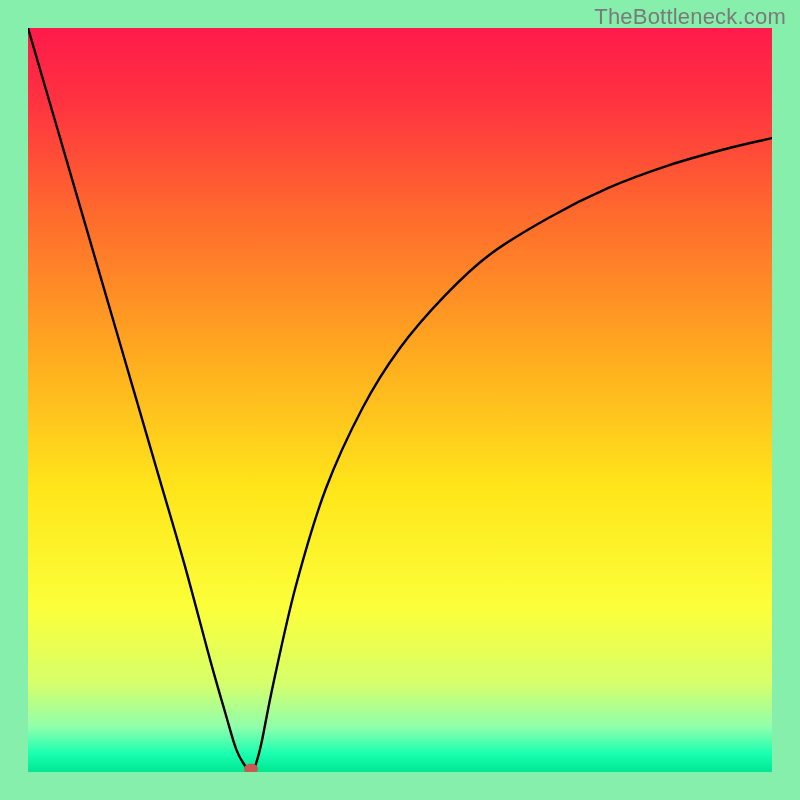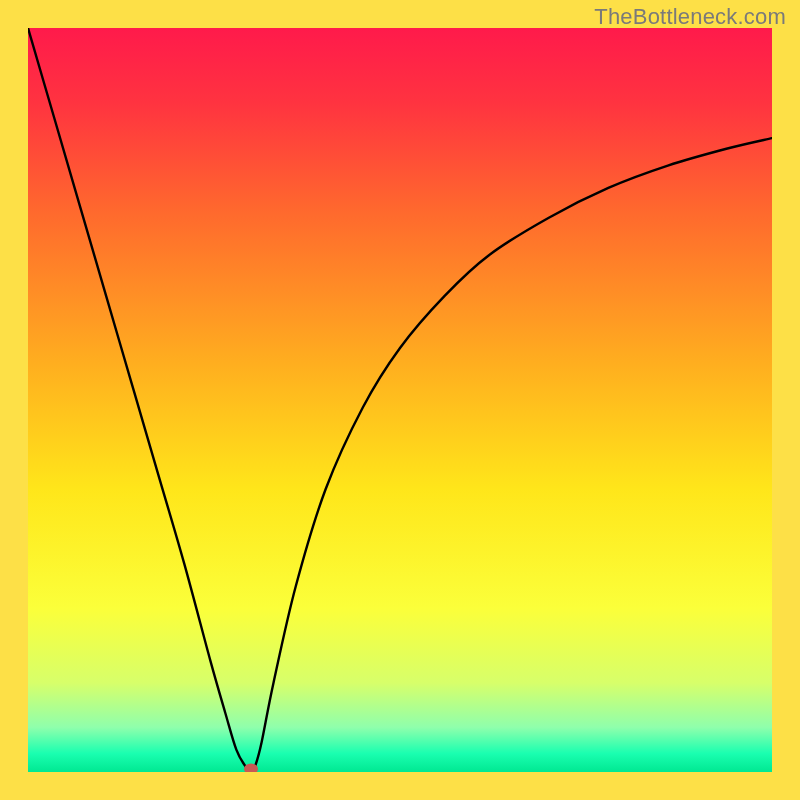--- a/index.html
+++ b/index.html
@@ -10,21 +10,21 @@
     background: #000;
     overflow: hidden;
     font-family: Arial, Helvetica, sans-serif;
   }
   .frame {
     position: absolute;
     top: 0;
     left: 0;
     width: 800px;
     height: 800px;
-    background: #fde047;
+    background: #86efac;
   }
   .plot-area {
     position: absolute;
     top: 28px;
     left: 28px;
     width: 744px;
     height: 744px;
     overflow: hidden;
   }
   .gradient {

